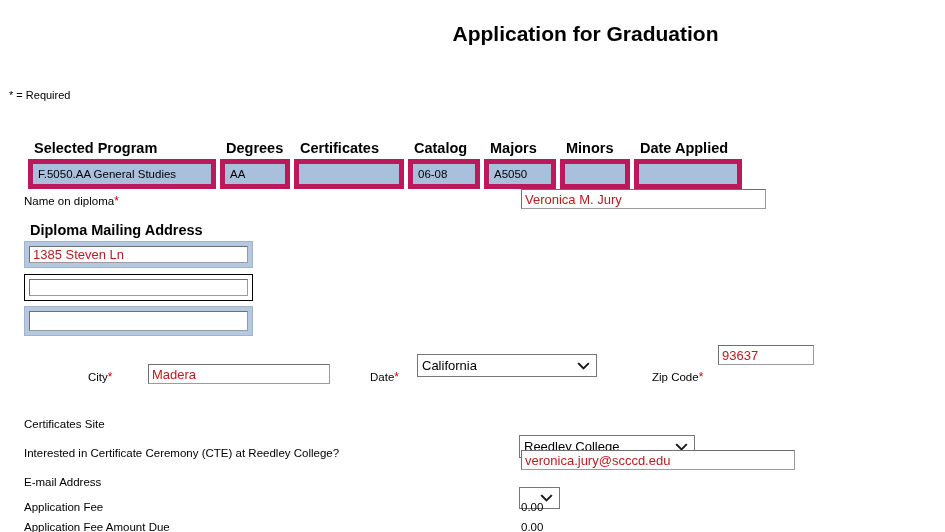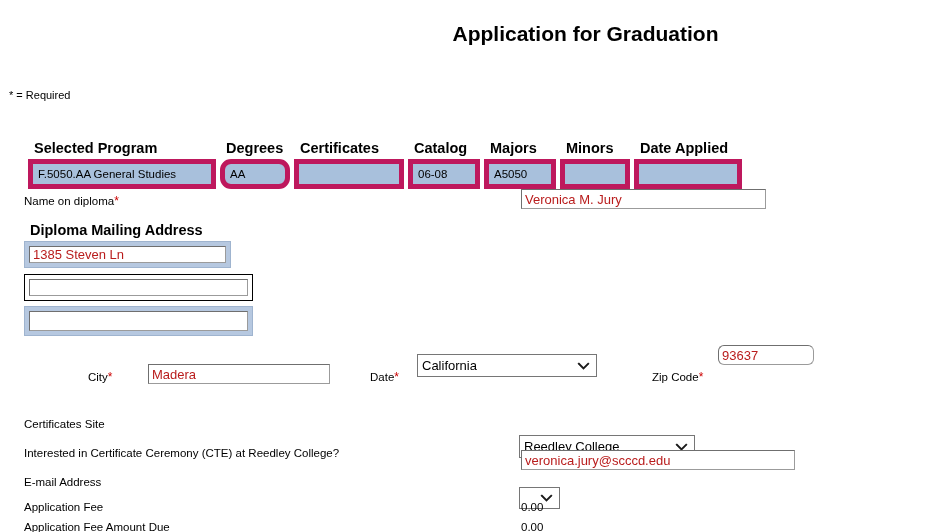--- a/index.html
+++ b/index.html
@@ -50,21 +50,21 @@
   #program-table td {
     background: #a8c0dc;
     border: 5px solid #be185d;
     font-size: 11.5px;
     height: 18px;
     padding: 1px 5px;
     vertical-align: middle;
     white-space: nowrap;
   }
   td.c-program  { width: 168px; }
-  td.c-degrees  { width: 50px; border-radius: 11px; }
+  td.c-degrees  { width: 50px; }
   td.c-certs    { width: 90px; }
   td.c-catalog  { width: 52px; }
   td.c-majors   { width: 52px; }
   td.c-minors   { width: 50px; }
   td.c-date     { width: 88px; }
 
   
   .field-label {
     font-size: 11.5px;
     white-space: nowrap;
@@ -163,21 +163,21 @@
   </tbody>
 </table>
 
 <div class="abs field-label" style="left:24px; top:194px;">
   <span>Name on diploma</span><span class="req-star">*</span>
 </div>
 <input class="abs txt" style="left: 521px; top: 189px; width: 245px; height: 20px;" value="Veronica M. Jury">
 
 <div class="abs section-heading" style="left:30px; top:222px;">Diploma Mailing Address</div>
 
-<div class="abs addr-wrap blue" style="left:24px; top:241px; width:207px; height:27px;">
+<div class="abs addr-wrap blue" style="left:24px; top:241px; width:229px; height:27px;">
   <input class="txt" value="1385 Steven Ln" style="">
 </div>
 
 <div class="abs addr-wrap black" style="left:24px; top:274px; width:229px; height:27px;">
   <input class="txt" value="" style="">
 </div>
 
 <div class="abs addr-wrap blue2" style="left:24px; top:306px; width:229px; height:30px;">
   <input class="txt" value="" style="">
 </div>
@@ -195,21 +195,21 @@
   <span class="chev">
     <svg viewBox="0 0 14 14" width="13" height="13">
         <path d="M2 4.6 L7 9.6 L12 4.6" fill="none" stroke="#1b1b1b" stroke-width="2.1" stroke-linecap="square"></path>
       </svg>
   </span>
 </div>
 
 <div class="abs field-label" style="left:652px; top:370px;">
   <span>Zip Code</span><span class="req-star">*</span>
 </div>
-<input class="abs txt" style="left: 718px; top: 345px; width: 96px; height: 20px; border-radius: 6px;" value="93637">
+<input class="abs txt" style="left: 718px; top: 345px; width: 96px; height: 20px;" value="93637">
 
 <div class="abs field-label" style="left:24px; top:418px;">Certificates Site</div>
 <div class="abs sel" style="left:519px; top:412px; width:176px; height:23px;">
   <span>Reedley College</span>
   <span class="chev">
     <svg viewBox="0 0 14 14" width="13" height="13">
         <path d="M2 4.6 L7 9.6 L12 4.6" fill="none" stroke="#1b1b1b" stroke-width="2.1" stroke-linecap="square"></path>
       </svg>
   </span>
 </div>

